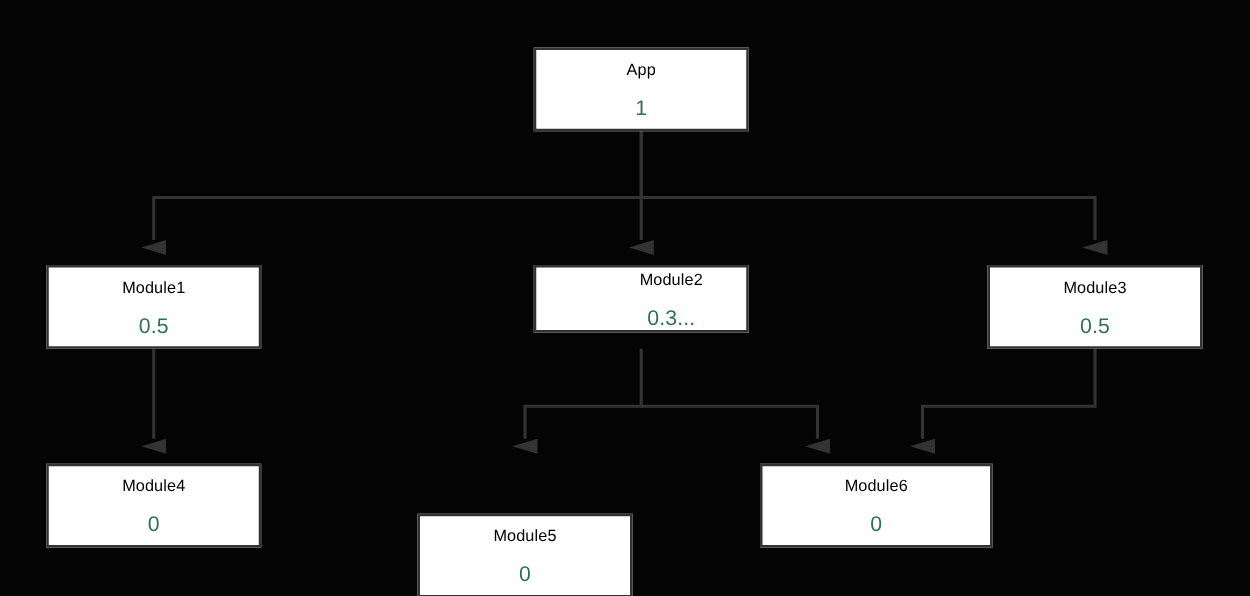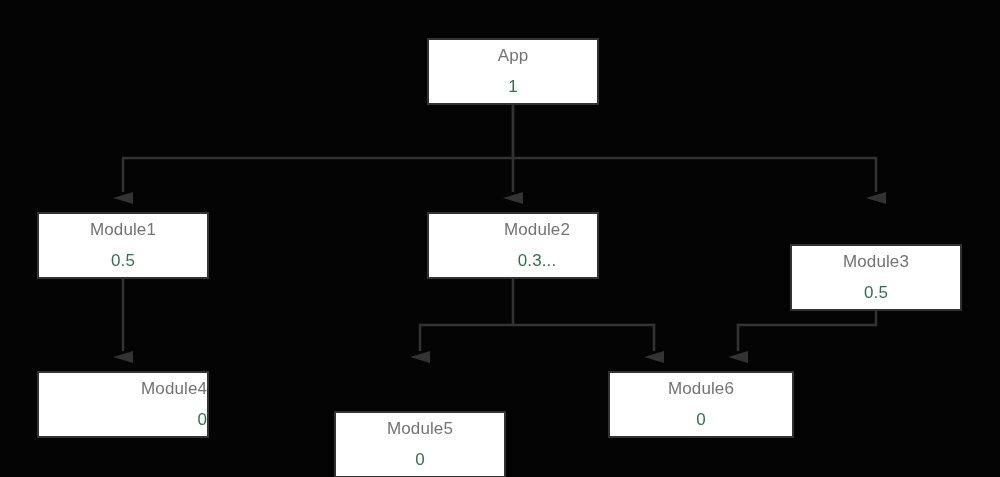--- a/index.html
+++ b/index.html
@@ -31,22 +31,22 @@
     box-sizing: border-box;
     background: #ffffff;
     border: 2px solid #333333;
     display: flex;
     flex-direction: column;
     align-items: center;
     justify-content: center;
     z-index: 2;
   }
   .node-label {
-    font-size: 17px;
-    color: #737373;
+    font-size: 13px;
+    color: #000000;
     line-height: 20px;
     letter-spacing: 0.1px;
   }
   .node-value {
     font-size: 17px;
     color: #2e7152;
     line-height: 20px;
     margin-top: 11px;
     letter-spacing: 0.1px;
   }
@@ -75,29 +75,29 @@
 
   <div id="node-layer">
       <div class="node" style="left: 427px; top: 38px; width: 172px; height: 67px;">
         <div class="node-label">App</div>
         <div class="node-value">1</div>
       </div>
       <div class="node" style="left: 37px; top: 212px; width: 172px; height: 67px;">
         <div class="node-label">Module1</div>
         <div class="node-value">0.5</div>
       </div>
-      <div class="node" style="left: 427px; top: 212px; width: 172px; height: 67px; padding-left: 48px;">
+      <div class="node" style="left: 427px; top: 212px; width: 172px; height: 54px; padding-left: 48px;">
         <div class="node-label">Module2</div>
         <div class="node-value">0.3...</div>
       </div>
-      <div class="node" style="left: 790px; top: 212px; width: 172px; height: 67px; margin-top: 32px;">
+      <div class="node" style="left: 790px; top: 212px; width: 172px; height: 67px;">
         <div class="node-label">Module3</div>
         <div class="node-value">0.5</div>
       </div>
-      <div class="node" style="left: 37px; top: 371px; width: 172px; height: 67px; align-items: flex-end;">
+      <div class="node" style="left: 37px; top: 371px; width: 172px; height: 67px;">
         <div class="node-label">Module4</div>
         <div class="node-value">0</div>
       </div>
       <div class="node" style="left: 334px; top: 371px; width: 172px; height: 67px; margin-top: 40px;">
         <div class="node-label">Module5</div>
         <div class="node-value">0</div>
       </div>
       <div class="node" style="left: 608px; top: 371px; width: 186px; height: 67px;">
         <div class="node-label">Module6</div>
         <div class="node-value">0</div>

